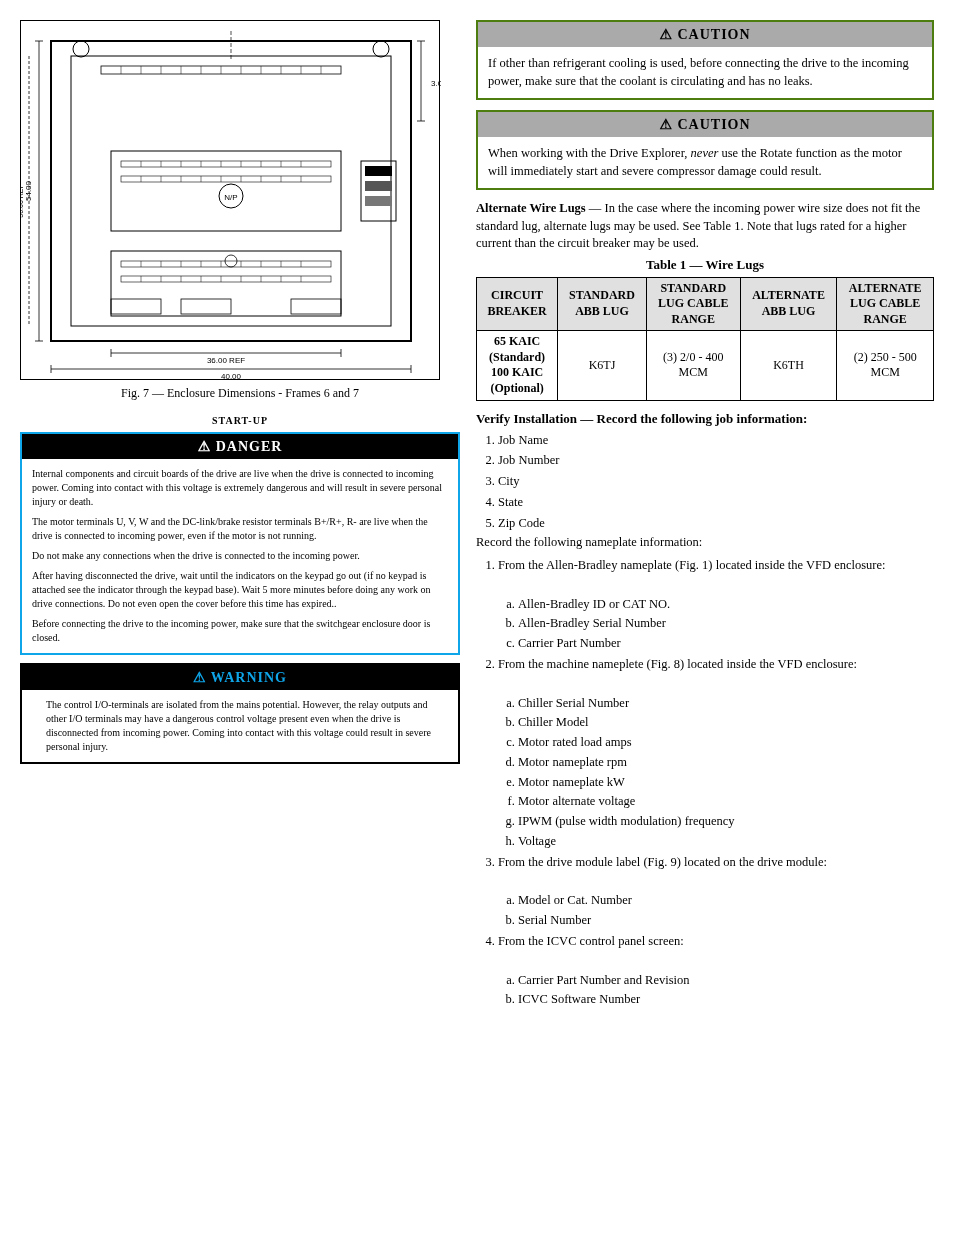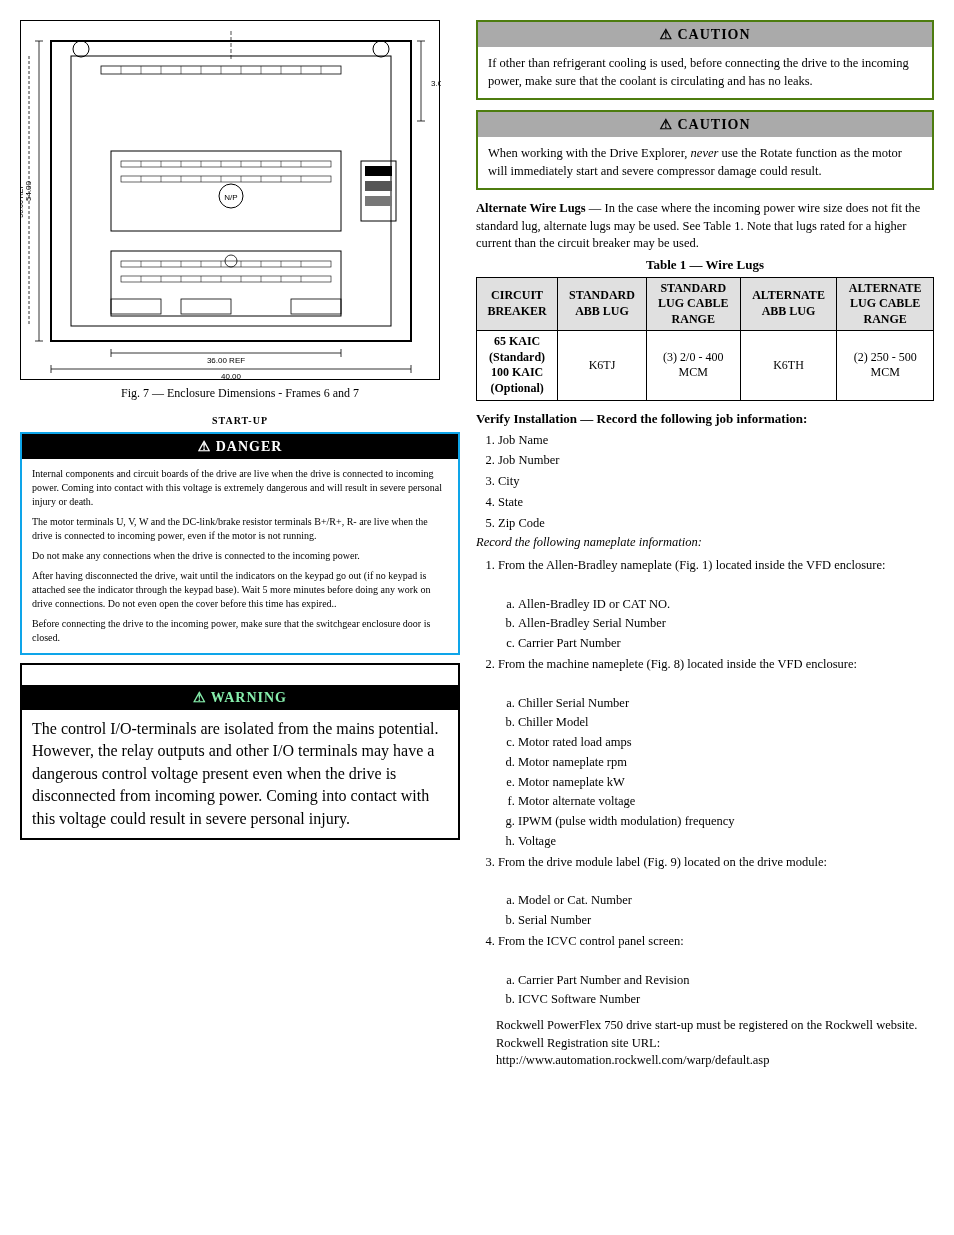--- a/index.html
+++ b/index.html
@@ -73,31 +73,30 @@
     .danger-content p:last-child {
       margin-bottom: 0;
     }
     
     .warning-box {
       border: 2px solid #000;
       margin-bottom: 8px;
     }
     .warning-header {
       background: #000;
-      color: #86efac;
+      color: #0ea5e9;
       text-align: center;
       font-weight: bold;
       font-size: 14px;
       padding: 4px;
       letter-spacing: 1px;
-      margin-top: 20px;
     }
     .warning-content {
-      padding: 8px 10px;
-      font-size: 16px;
+      padding: 8px 24px;
+      font-size: 10px;
       line-height: 1.4;
     }
     
     .caution-box {
       border: 2px solid #4d7c0f;
       margin-bottom: 10px;
     }
     .caution-header {
       background: #aaa;
       text-align: center;
@@ -376,21 +375,21 @@
     </div>
 
     <ol class="main-list">
       <li>Job Name</li>
       <li>Job Number</li>
       <li>City</li>
       <li>State</li>
       <li>Zip Code</li>
     </ol>
 
-    <div class="body-text" style="margin-top:0;font-style:italic;">Record the following nameplate information:</div>
+    <div class="body-text" style="margin-top:0;">Record the following nameplate information:</div>
 
     <ol class="main-list">
       <li>
         From the Allen-Bradley nameplate (Fig. 1) located inside the VFD enclosure:
         <ol class="sub-list">
           <li>Allen-Bradley ID or CAT NO.</li>
           <li>Allen-Bradley Serial Number</li>
           <li>Carrier Part Number</li>
         </ol>
       </li>
@@ -416,17 +415,14 @@
       </li>
       <li>
         From the ICVC control panel screen:
         <ol class="sub-list">
           <li>Carrier Part Number and Revision</li>
           <li>ICVC Software Number</li>
         </ol>
       </li>
     </ol>
 
-    <div class="body-text" style="margin-top:8px; margin-left:20px;">
-      Rockwell PowerFlex 750 drive start-up must be registered on the Rockwell website. Rockwell Registration site URL: http://www.automation.rockwell.com/warp/default.asp
-    </div>
   </div>
 </div>
 
 </body></html>

